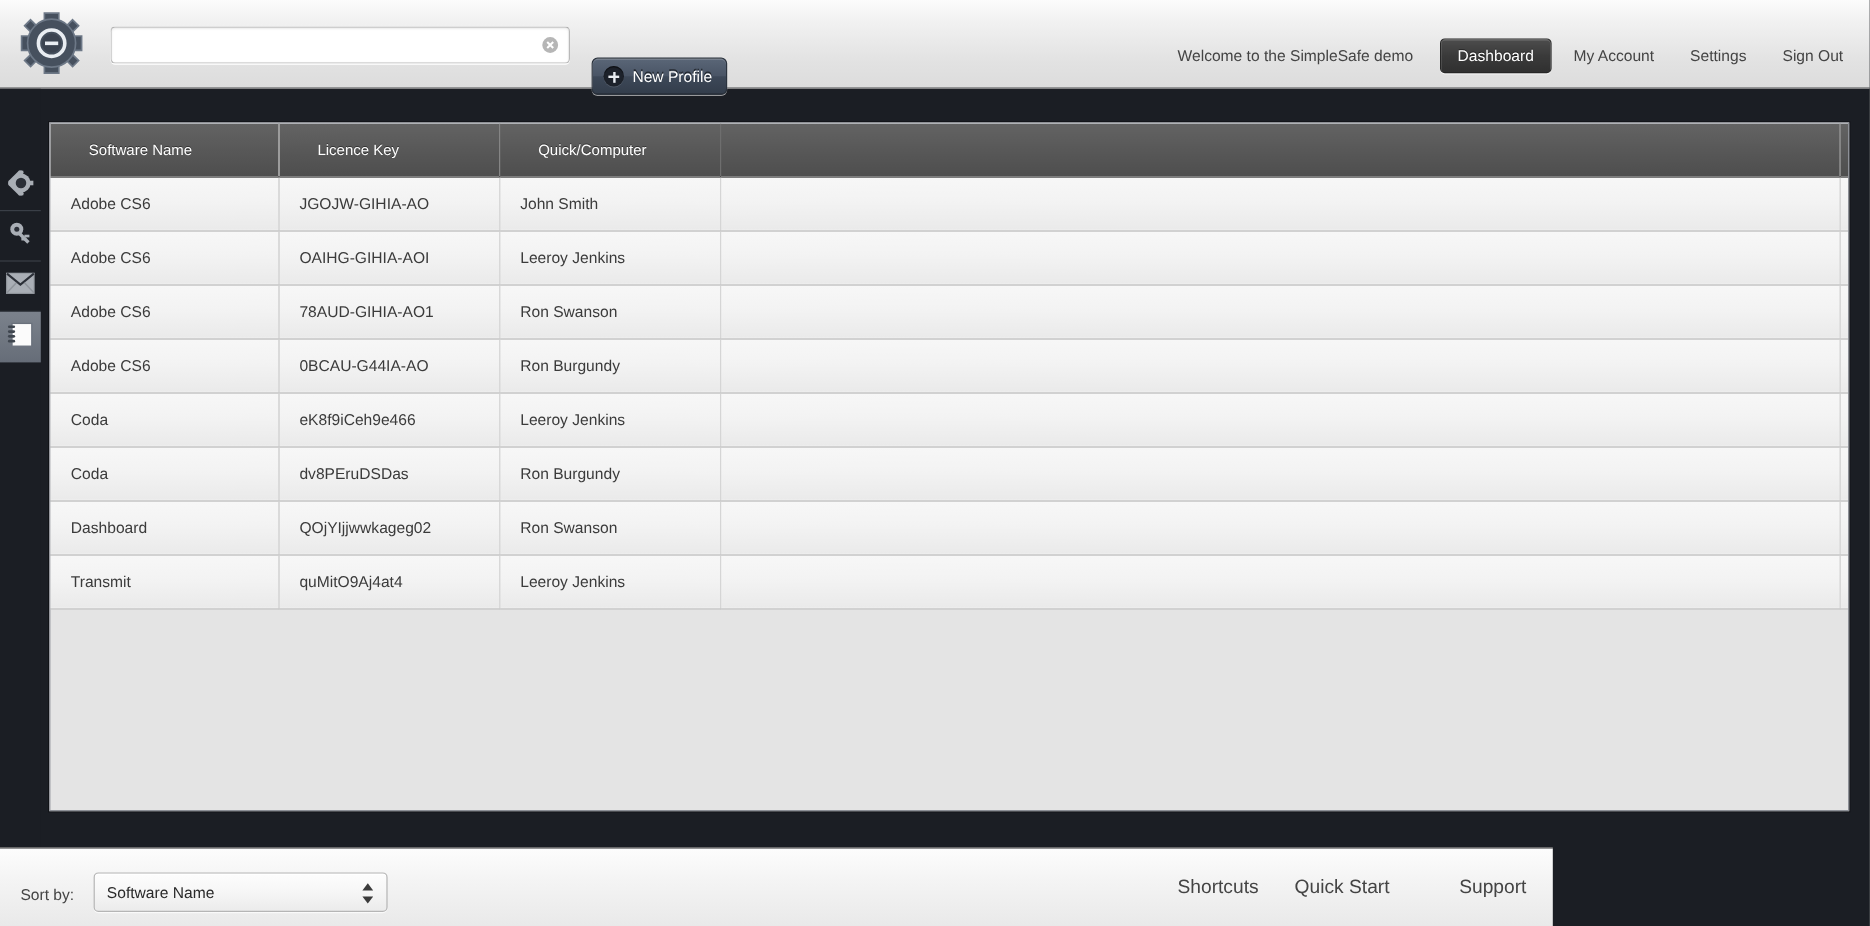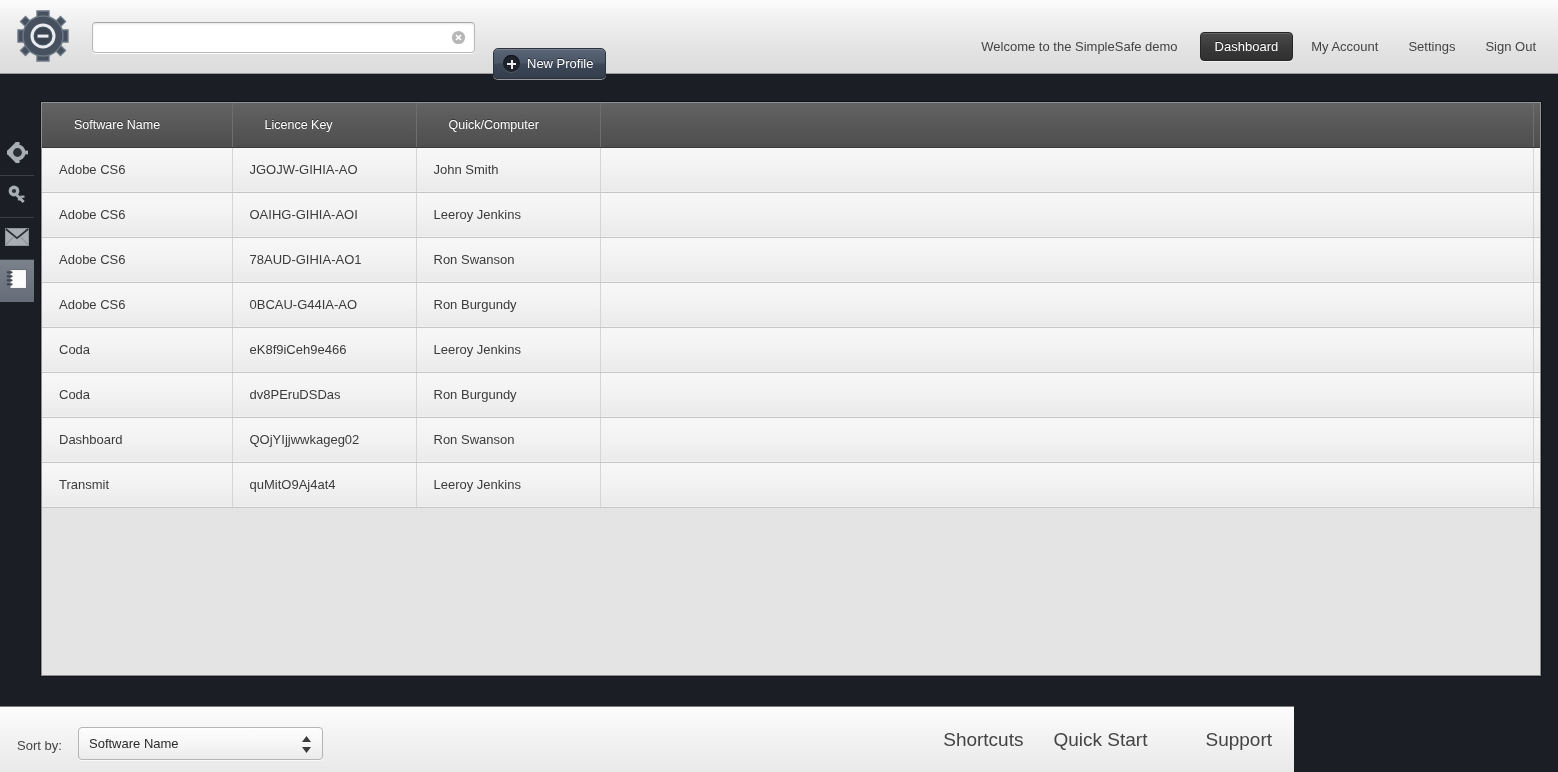--- a/index.html
+++ b/index.html
@@ -154,21 +154,21 @@
     box-shadow: 0 1px 0 rgba(255,255,255,.7), inset 0 1px 0 #fff;
     cursor: pointer;
   }
   #sort-select-value {
     position: absolute; left: 10px; top: 8px; font-size: 13px; color: #2a2a2a;
   }
   #sort-stepper {
     position: absolute; right: 10px; top: 7px; width: 11px; height: 19px;
   }
   #footer-links { position: absolute; right: 0; top: 0; height: 66px; display: flex; align-items: center; }
-  .footer-link { font-size: 19px; color: #444; margin-right: 30px; cursor: pointer; white-space: nowrap; }
+  .footer-link { font-size: 16px; color: #444; margin-right: 30px; cursor: pointer; white-space: nowrap; }
   .footer-link:last-child { margin-right: 22px; margin-left: 28px; }
 </style>
 </head>
 <body>
 
 <div id="topbar">
 
   <div id="logo">
     <svg width="58" height="58" viewBox="0 0 58 58">
       <g fill="#46505e" stroke="#6d7887" stroke-width="1.4">

